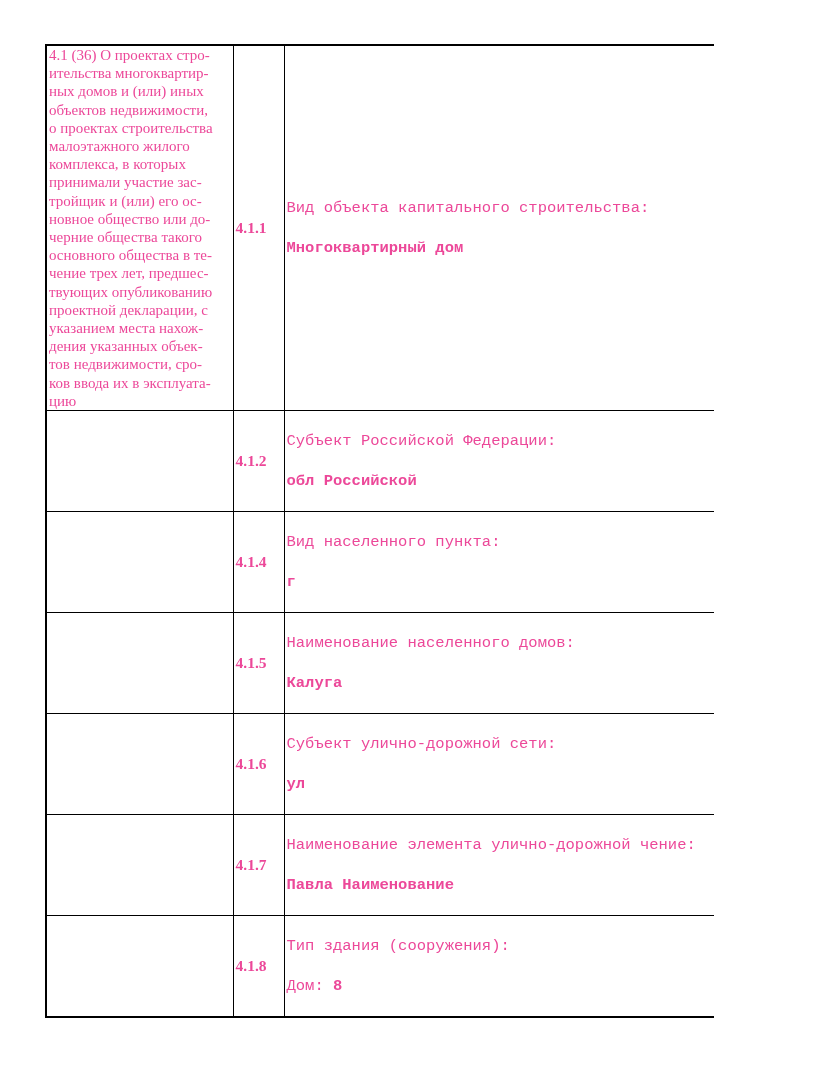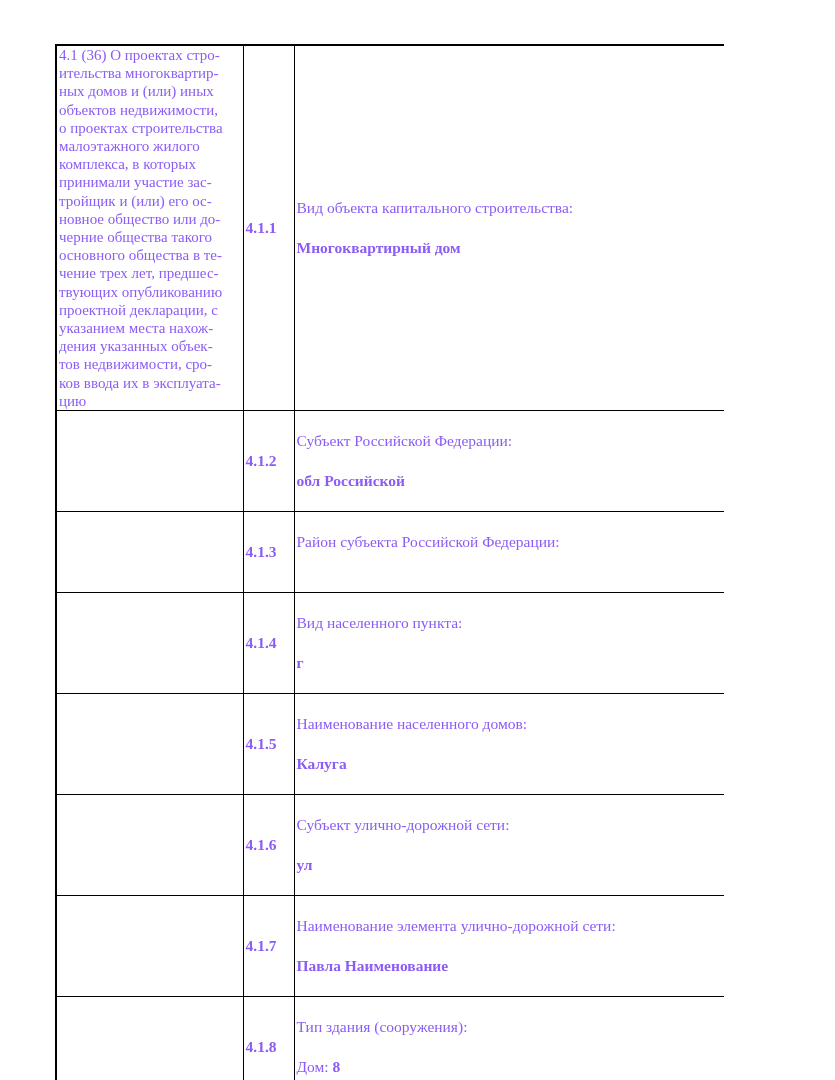--- a/index.html
+++ b/index.html
@@ -7,22 +7,21 @@
     padding: 0;
     background: #ffffff;
   }
   .page {
     position: relative;
     width: 714px;
     height: 1080px;
     background: #ffffff;
     overflow: hidden;
     font-family: "Liberation Serif", "DejaVu Serif", serif;
-    color: #8b5cf6;
-    margin-left: 10px;
+    color: #ec4899;
   }
   table.decl {
     position: absolute;
     left: 45px;
     top: 44px;
     width: 761px;
     border-collapse: collapse;
     table-layout: fixed;
     border: 2px solid #000000;
   }
@@ -50,20 +49,21 @@
     line-height: 20px;
     white-space: pre-line;
     vertical-align: middle;
   }
   .value b {
     font-weight: bold;
     text-align: right;
   }
   .label, .value, .vprefix {
     white-space: pre-line;
+    font-family: Liberation Mono, monospace;
   }
 </style>
 </head>
 <body>
 
 <div class="page">
   <table class="decl">
     <colgroup>
       <col style="width:187px">
       <col style="width:51px">
@@ -100,28 +100,20 @@
       <tr>
         <td class="empty"></td>
         <td class="num">4.1.2</td>
         <td class="content">
           <div class="label">Субъект Российской Федерации:</div>
           <div class="value"><span class="vprefix"></span><b>обл Российской</b></div>
         </td>
       </tr>
       <tr>
         <td class="empty"></td>
-        <td class="num">4.1.3</td>
-        <td class="content">
-          <div class="label">Район субъекта Российской Федерации:</div>
-          <div class="value"><span class="vprefix"></span><b></b></div>
-        </td>
-      </tr>
-      <tr>
-        <td class="empty"></td>
         <td class="num">4.1.4</td>
         <td class="content">
           <div class="label">Вид населенного пункта:</div>
           <div class="value"><span class="vprefix"></span><b>г</b></div>
         </td>
       </tr>
       <tr>
         <td class="empty"></td>
         <td class="num">4.1.5</td>
         <td class="content">
@@ -134,21 +126,21 @@
         <td class="num">4.1.6</td>
         <td class="content">
           <div class="label">Субъект улично-дорожной сети:</div>
           <div class="value"><span class="vprefix"></span><b>ул</b></div>
         </td>
       </tr>
       <tr>
         <td class="empty"></td>
         <td class="num">4.1.7</td>
         <td class="content">
-          <div class="label">Наименование элемента улично-дорожной сети:</div>
+          <div class="label">Наименование элемента улично-дорожной чение:</div>
           <div class="value"><span class="vprefix"></span><b>Павла Наименование</b></div>
         </td>
       </tr>
       <tr>
         <td class="empty"></td>
         <td class="num">4.1.8</td>
         <td class="content">
           <div class="label">Тип здания (сооружения):</div>
           <div class="value"><span class="vprefix">Дом: </span><b>8</b></div>
         </td>

